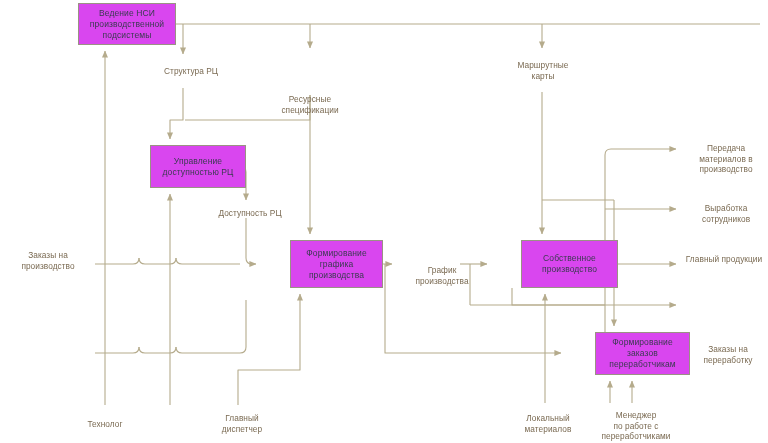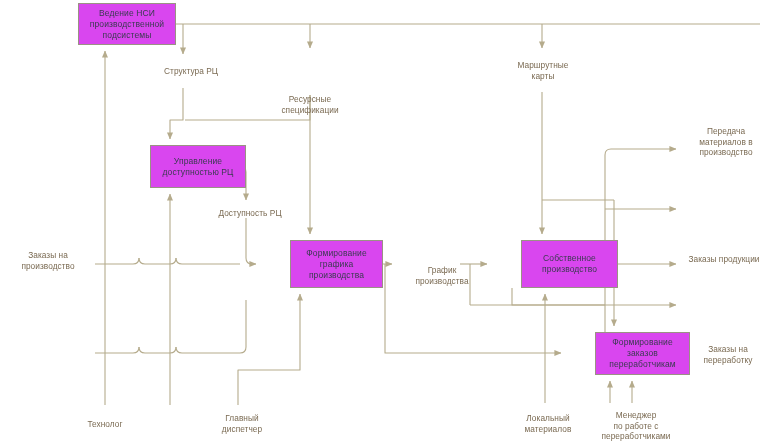--- a/index.html
+++ b/index.html
@@ -139,26 +139,28 @@
 
   <div class="lbl" style="left:200px;top:208px;width:100px;">Доступность РЦ</div>
 
   <div class="lbl" style="left:4px;top:250px;width:88px;">Заказы на
 производство</div>
 
 
   <div class="lbl" style="left:400px;top:250px;width:84px;margin-top:15px;">График
 производства</div>
 
-  <div class="lbl" style="left:684px;top:126px;width:84px;">Передача
+  <div class="lbl" style="left:684px;top:143px;width:84px;">Передача
 материалов в
 производство</div>
 
+  <div class="lbl" style="left:684px;top:203px;width:84px;">Выработка
+сотрудников</div>
 
-  <div class="lbl" style="left:680px;top:254px;width:88px;">Заказы продукции</div>
+  <div class="lbl" style="left:680px;top:254px;width:88px;">Главный продукции</div>
 
 
   <div class="lbl" style="left:688px;top:344px;width:80px;">Заказы на
 переработку</div>
 
   <div class="lbl" style="left:60px;top:419px;width:90px;">Технолог</div>
 
   <div class="lbl" style="left:197px;top:413px;width:90px;">Главный
 диспетчер</div>
 

